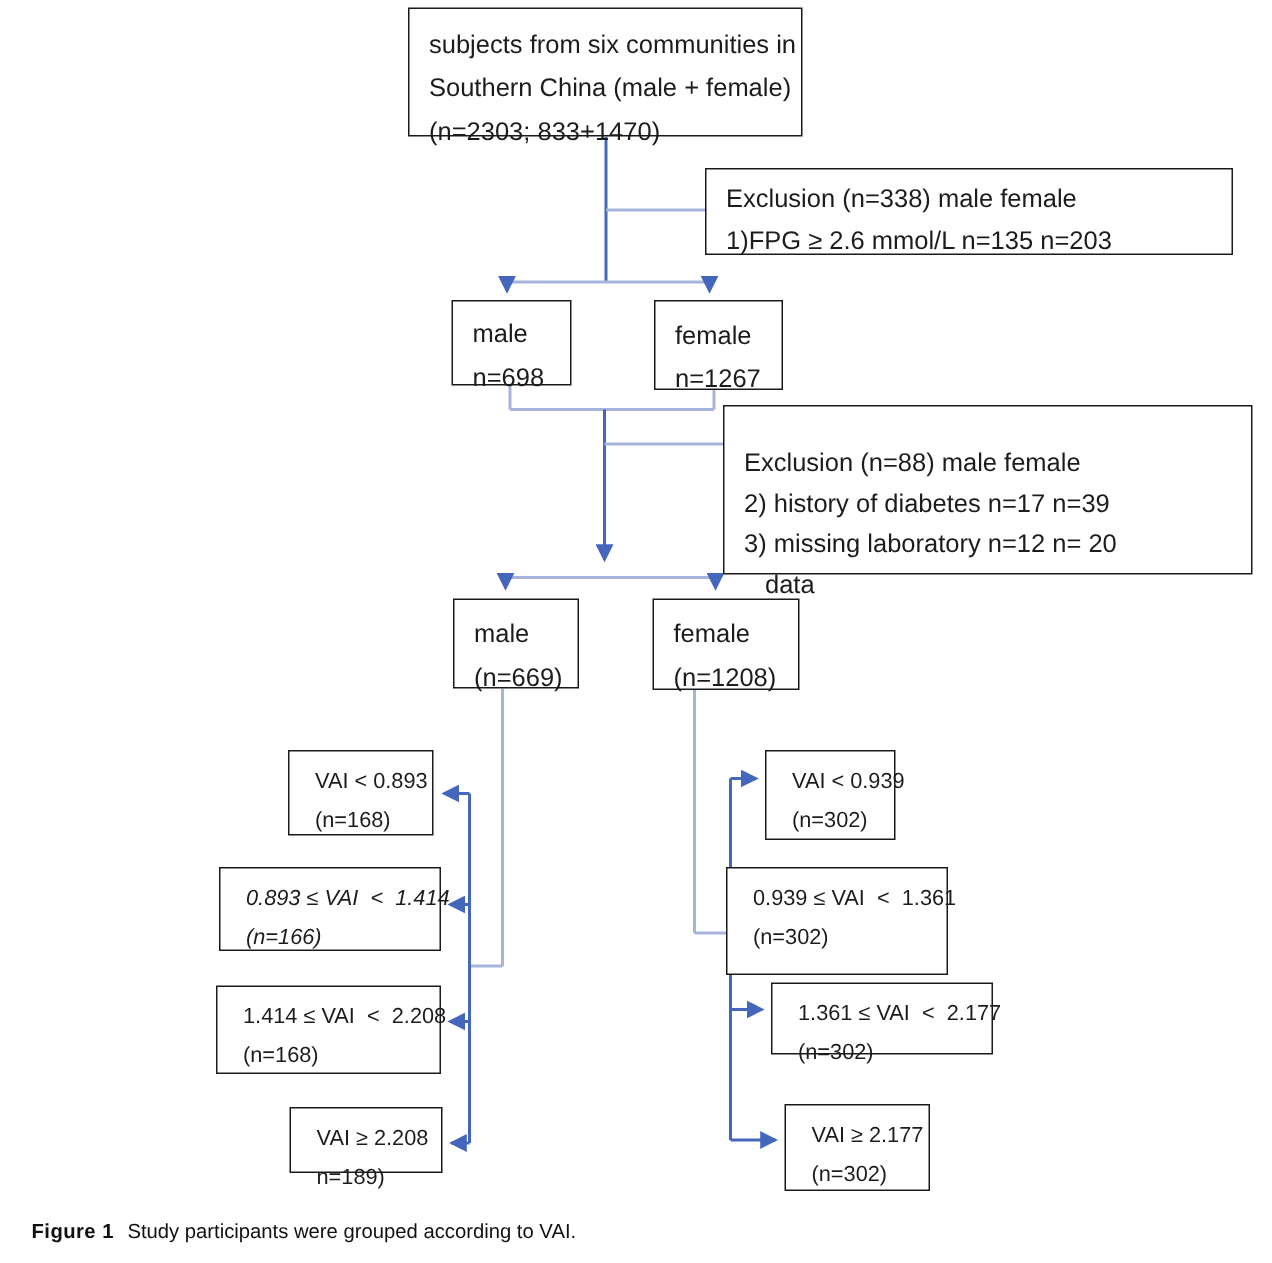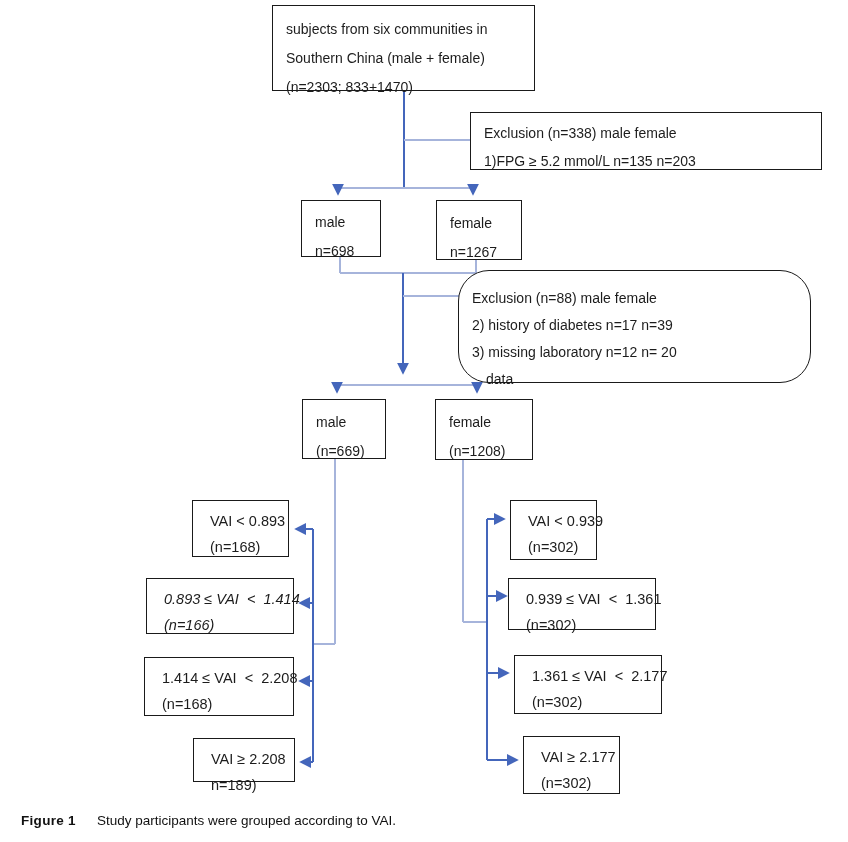--- a/index.html
+++ b/index.html
@@ -20,48 +20,48 @@
     overflow:hidden;
   }
   svg.connectors{position:absolute;left:0;top:0;width:848px;height:842px;}
   svg.connectors .lt{stroke:var(--line-light);stroke-width:2;fill:none;}
   svg.connectors .dk{stroke:var(--line-dark);stroke-width:2;fill:none;}
   svg.connectors .ah{fill:var(--line-dark);}
   .box{
     position:absolute;
     border:1.6px solid var(--box-border);
     background:#fff;
-    font-size:14px;
+    font-size:17px;
     line-height:29px;
     padding:9px 8px 6px 13px;
   }
   .box .ln{white-space:pre;}
   .box.small-f{font-size:14.5px;line-height:26px;padding:7px 2px 4px 17px;}
   
   .n-top     {left:272px; top:5px;   width:263px; height:86px;}
   .n-excl1   {left:470px; top:112px; width:352px; height:58px; line-height:28px; padding-top:6px;}
   .n-male1   {left:301px; top:200px; width:80px;  height:57px; padding-top:7px;}
   .n-female1 {left:436px; top:200px; width:86px;  height:60px; padding-top:8px;}
-  .n-excl2   {left:458px; top:270px; width:353px; height:113px; line-height:27px; padding-top:14px;border-radius:31px;}
+  .n-excl2   {left:482px; top:270px; width:353px; height:113px; line-height:27px; padding-top:24px;}
   .n-male2   {left:302px; top:399px; width:84px;  height:60px; padding-top:8px;}
   .n-female2 {left:435px; top:399px; width:98px;  height:61px; padding-top:8px;}
   .n-mv0{left:192px; top:500px; width:97px;  height:57px;}
   .n-mv1{left:146px; top:578px; width:148px; height:56px;font-style:italic;}
   .n-mv2{left:144px; top:657px; width:150px; height:59px; padding-top:9px;}
   .n-mv3{left:193px; top:738px; width:102px; height:44px;}
   .n-fv0{left:510px; top:500px; width:87px; height:60px; padding-top:9px;}
-  .n-fv1{left:508px; top:578px; width:148px; height:52px;}
-  .n-fv2{left:514px; top:655px; width:148px; height:59px; padding-top:9px;}
+  .n-fv1{left:484px; top:578px; width:148px; height:72px;}
+  .n-fv2{left:514px; top:655px; width:148px; height:48px; padding-top:9px;}
   .n-fv3{left:523px; top:736px; width:97px;  height:58px; padding-top:9px;}
   .indent{padding-left:14px;}
   .caption{
     position:absolute;left:21px;top:812px;width:810px;
     font-size:13.5px;line-height:18px;color:#111;
   }
-  .caption b{font-weight:bold;margin-right:21px;letter-spacing:.3px;}
+  .caption b{font-weight:bold;margin-right:9px;letter-spacing:.3px;}
 </style>
 </head>
 <body>
 
 <div class="canvas">
 
   <svg class="connectors" viewBox="0 0 848 842">
     <defs>
       <marker id="arw" viewBox="0 0 10 10" refX="8.5" refY="5" markerWidth="6" markerHeight="6" orient="auto-start-reverse" markerUnits="strokeWidth">
         <path class="ah" d="M0,0 L10,5 L0,10 z"></path>
@@ -109,21 +109,21 @@
   </svg>
 
   <div class="box n-top">
     <div class="ln">subjects from six communities in</div>
     <div class="ln">Southern China (male + female)</div>
     <div class="ln">(n=2303; 833+1470)</div>
   </div>
 
   <div class="box n-excl1">
     <div class="ln">Exclusion (n=338) male female</div>
-    <div class="ln">1)FPG ≥ 5.2 mmol/L n=135 n=203</div>
+    <div class="ln">1)FPG ≥ 2.6 mmol/L n=135 n=203</div>
   </div>
 
   <div class="box n-male1">
     <div class="ln">male</div>
     <div class="ln">n=698</div>
   </div>
 
   <div class="box n-female1">
     <div class="ln">female</div>
     <div class="ln">n=1267</div>

